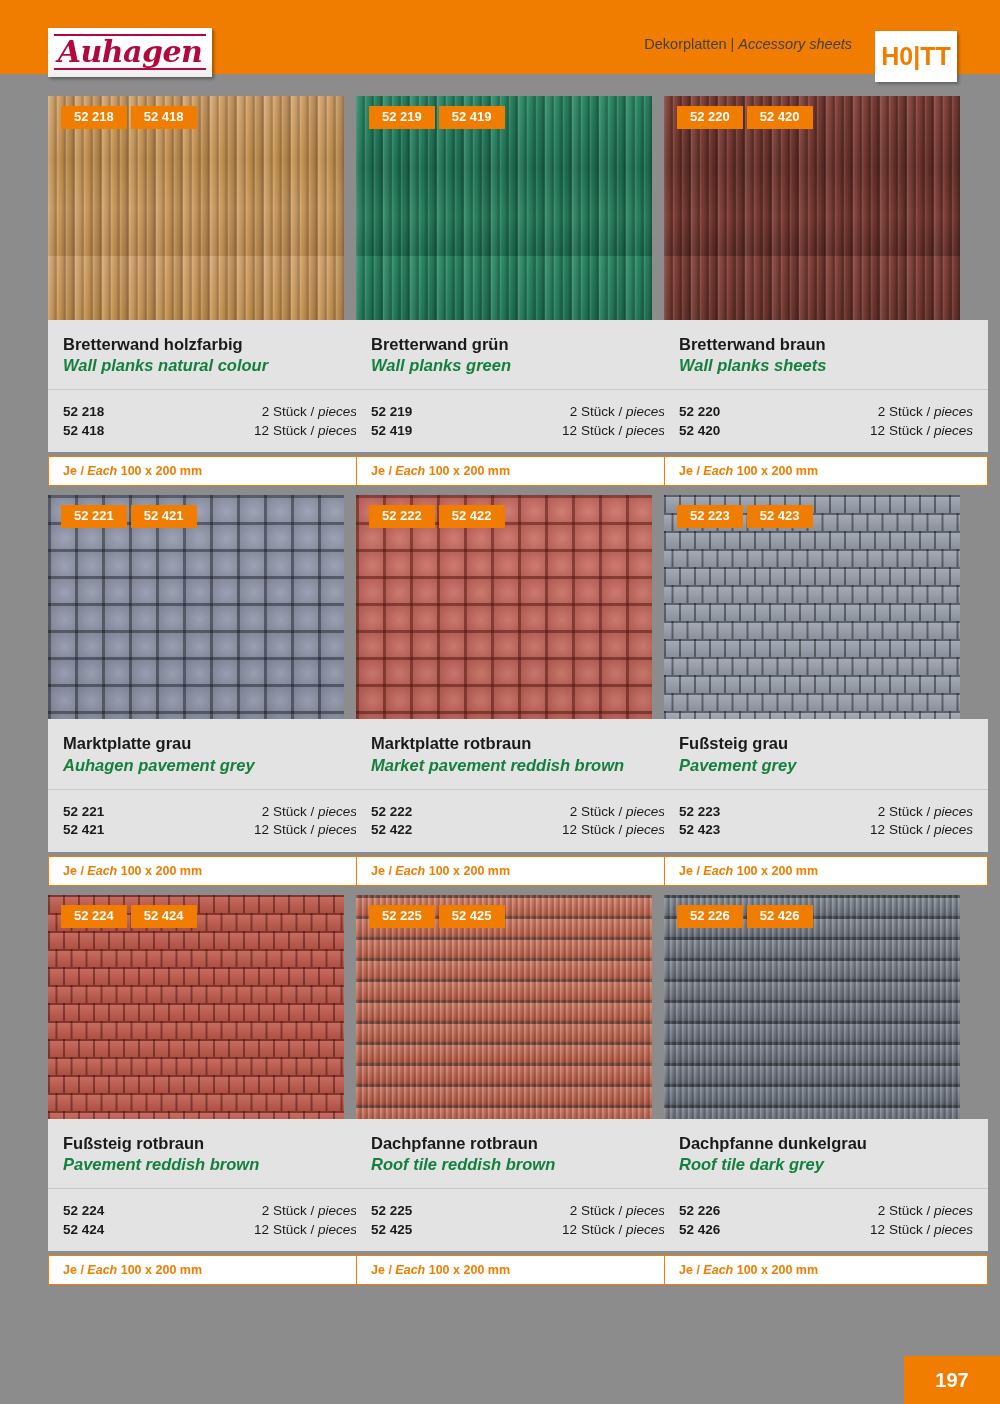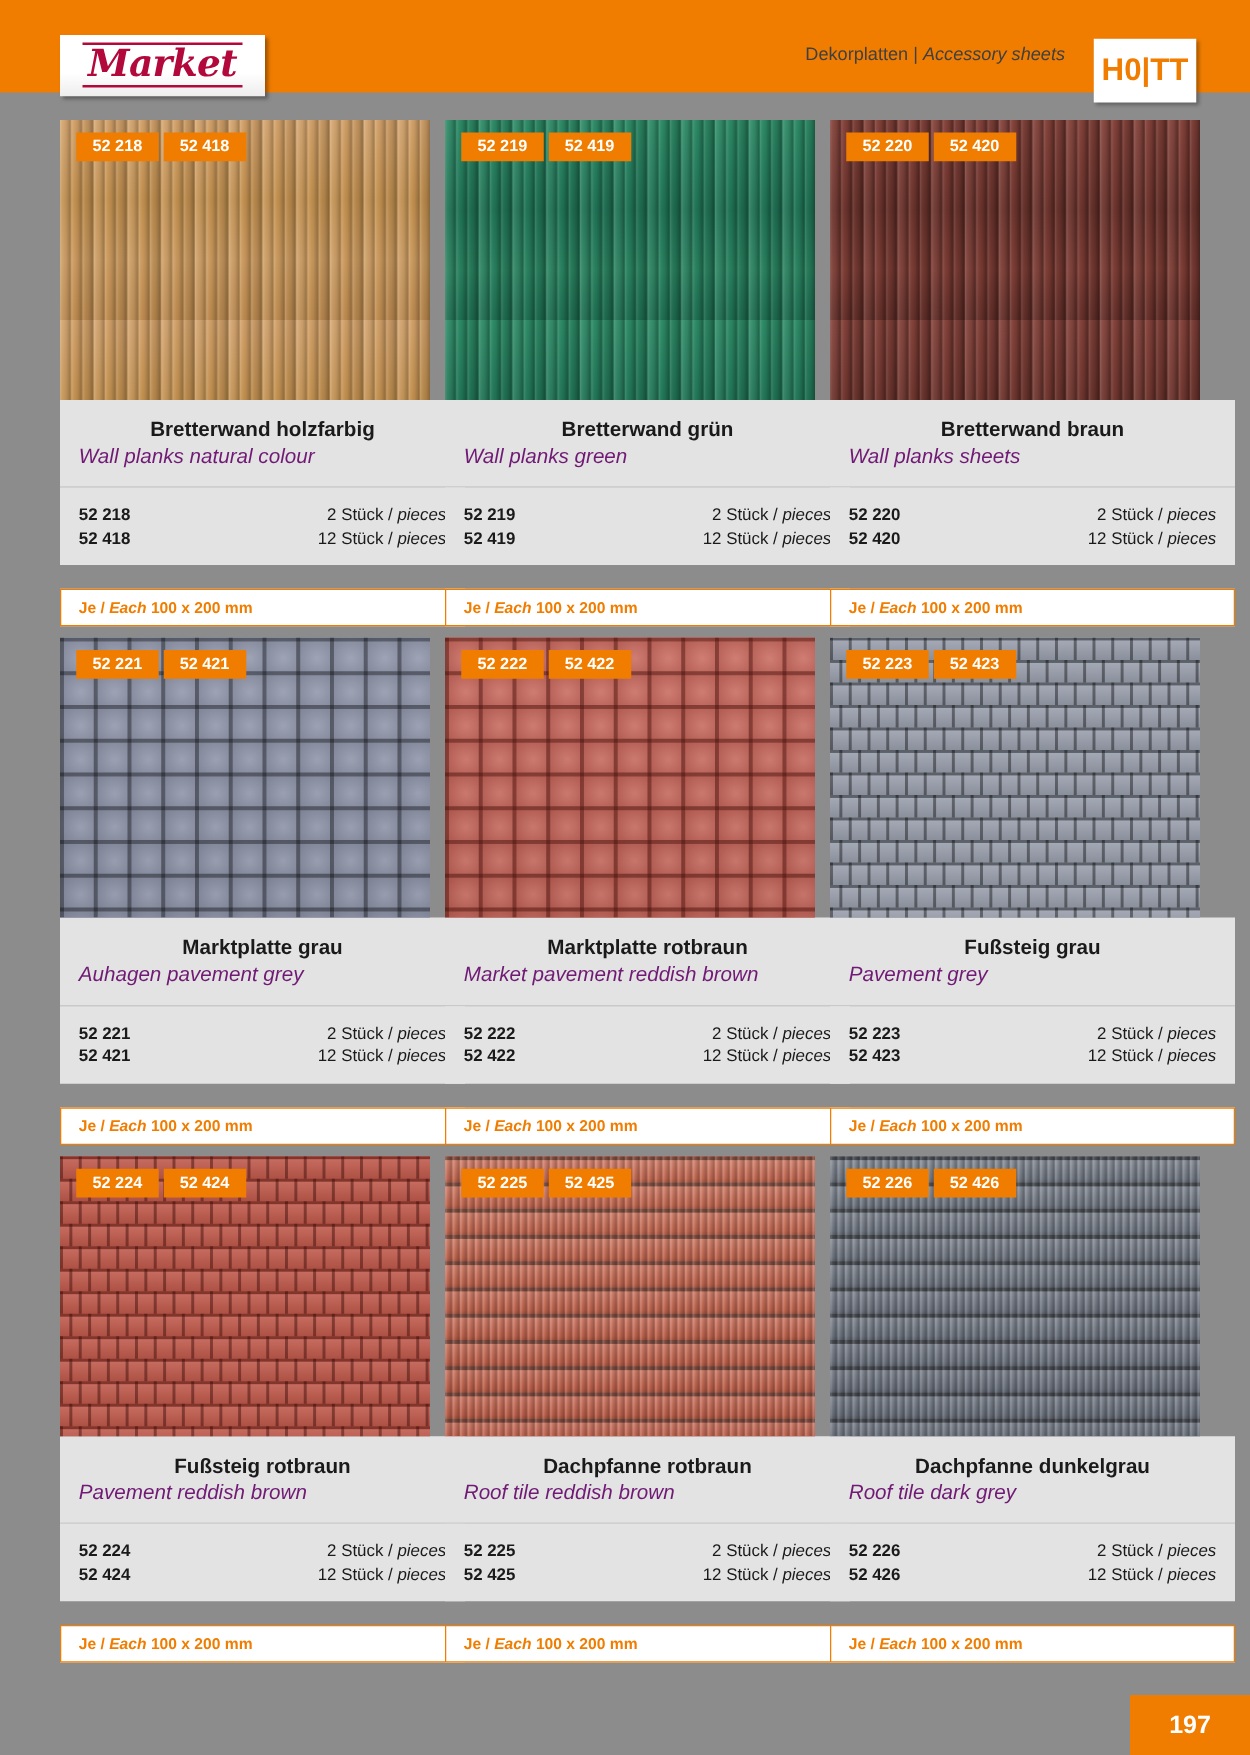--- a/index.html
+++ b/index.html
@@ -69,33 +69,33 @@
   .tag{
     background:#f07d00;color:#fff;font-size:13px;font-weight:bold;
     padding:4px 13px 5px 13px;line-height:1.05;white-space:nowrap;
   }
 
   
   .title-box{
     background:#e3e3e3;padding:14px 15px 13px 15px;
     border-bottom:1px solid #c9c9c9;
   }
-  .title-de{font-size:16.5px;font-weight:bold;color:#1a1a1a;line-height:1.28;text-align:center;}
-  .title-en{font-size:16.5px;font-weight:normal;font-style:italic;color:#701a75;line-height:1.28;}
+  .title-de{font-size:16.5px;font-weight:bold;color:#1a1a1a;line-height:1.28;}
+  .title-en{font-size:16.5px;font-weight:bold;font-style:italic;color:#15803d;line-height:1.28;}
 
   .rows-box{background:#e3e3e3;padding:13px 15px 12px 15px;}
   .row{
     display:flex;justify-content:space-between;align-items:baseline;
     font-size:13.5px;color:#1a1a1a;line-height:1.38;
   }
   .art{font-weight:bold;}
   .qty .it{font-style:italic;}
 
   .size-box{
-    margin-top:19px;background:#ffffff;border:1.5px solid #f07d00;
+    margin-top:4px;background:#ffffff;border:1.5px solid #f07d00;
     padding:7px 14px 7px 14px;
     font-size:12.5px;color:#f07d00;font-weight:bold;white-space:nowrap;
   }
   .size-box .each{font-style:italic;}
 
   
   .pagenum{
     position:absolute;right:0;bottom:0;width:96px;height:48px;
     background:#f07d00;color:#ffffff;font-size:20px;font-weight:bold;
     display:flex;align-items:center;justify-content:center;
@@ -205,21 +205,21 @@
       linear-gradient(180deg, rgba(255,255,255,.13) 3px, rgba(0,0,0,.07) 18px, rgba(0,0,0,.18) 21px),
       linear-gradient(180deg,#7c838e 0%,#6f7682 100%);
     background-color:#757c88;
   }
 </style>
 </head>
 <body>
 
 <div class="header">
   <div class="logo-box">
-    <span class="logo-text">Market</span>
+    <span class="logo-text">Auhagen</span>
   </div>
   <div class="header-title">
     <span>Dekorplatten</span>
     <span>|</span>
     <span class="en">Accessory sheets</span>
   </div>
   <div class="scale-badge">H0|TT</div>
 </div>
 
 <div class="grid">

